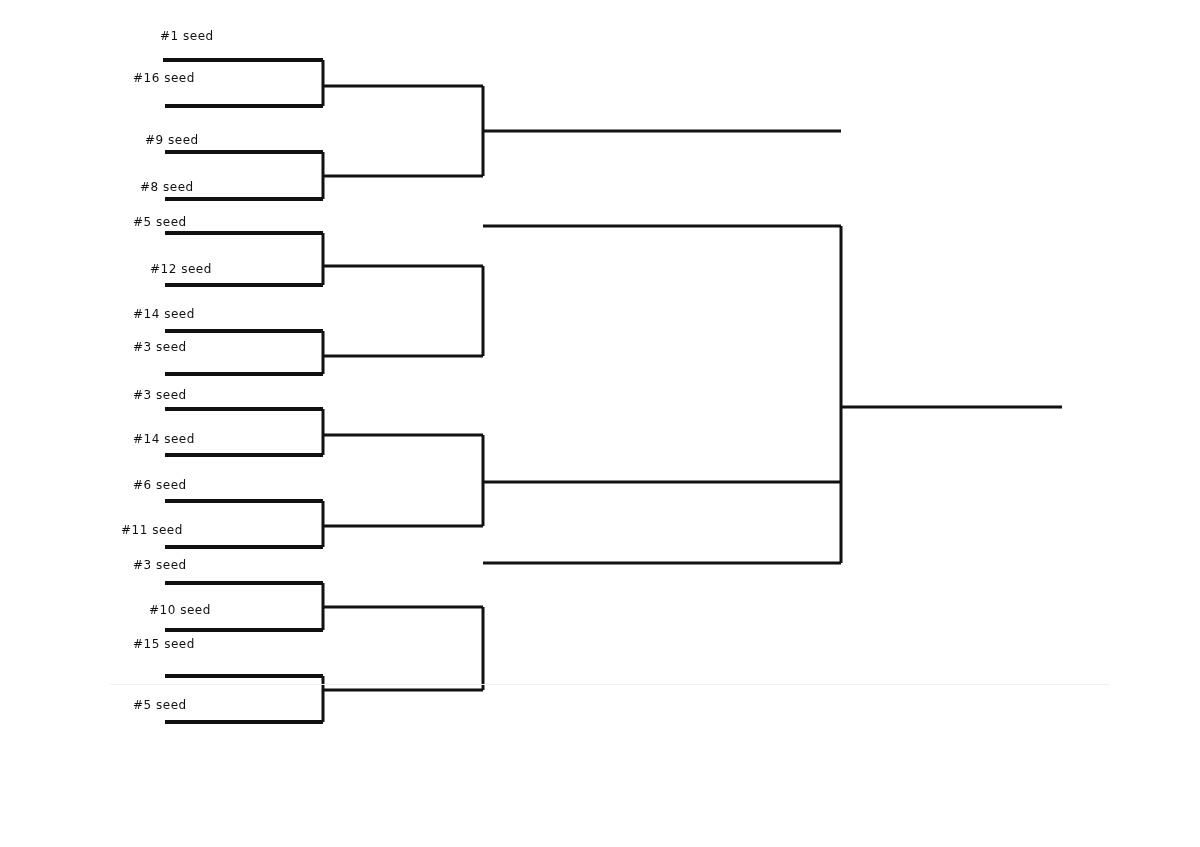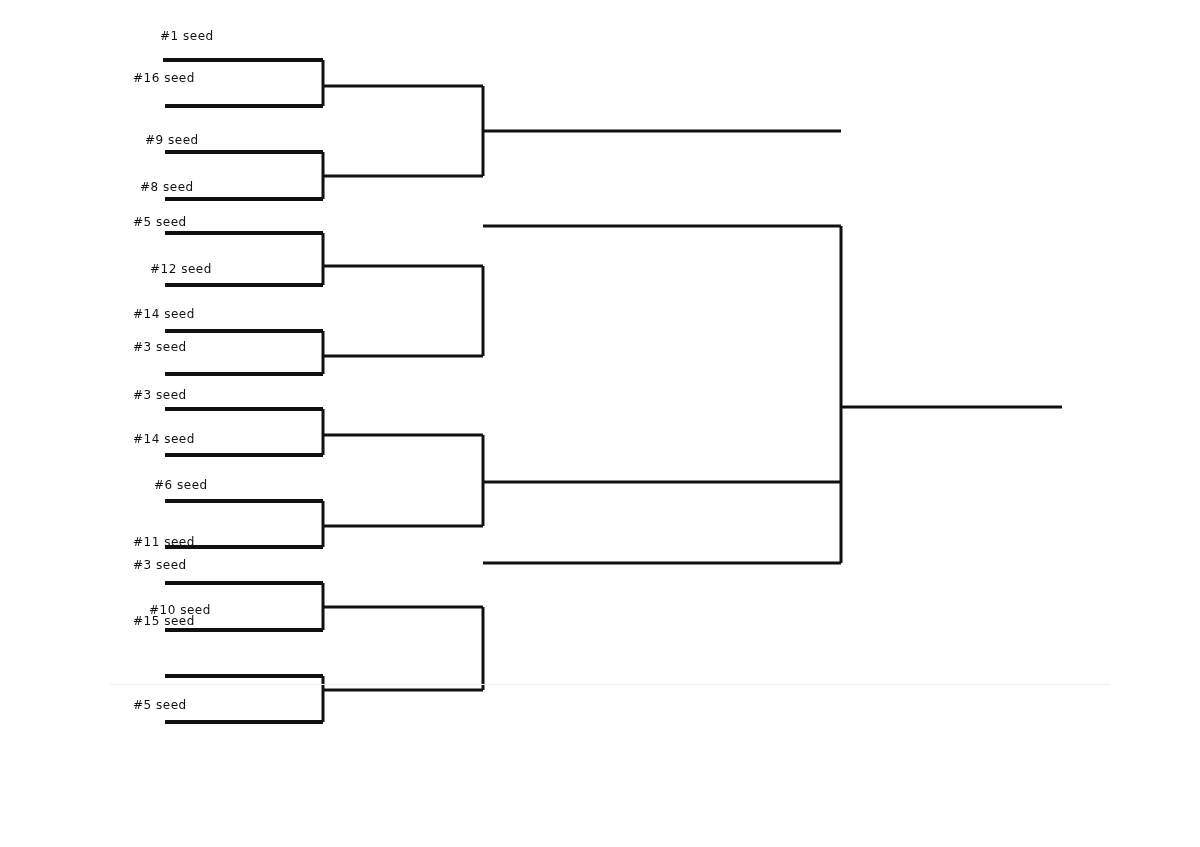--- a/index.html
+++ b/index.html
@@ -104,24 +104,24 @@
       <div class="seed-label" style="left: 160px; top: 30px;">#1  seed</div>
       <div class="seed-label" style="left: 133px; top: 72px;">#16 seed</div>
       <div class="seed-label" style="left: 145px; top: 134px;">#9 seed</div>
       <div class="seed-label" style="left: 140px; top: 181px;">#8 seed</div>
       <div class="seed-label" style="left: 133px; top: 216px;">#5 seed</div>
       <div class="seed-label" style="left: 150px; top: 263px;">#12 seed</div>
       <div class="seed-label" style="left: 133px; top: 308px;">#14 seed</div>
       <div class="seed-label" style="left: 133px; top: 341px;">#3  seed</div>
       <div class="seed-label" style="left: 133px; top: 389px;">#3 seed</div>
       <div class="seed-label" style="left: 133px; top: 433px;">#14 seed</div>
-      <div class="seed-label" style="left: 133px; top: 479px; margin-left: 21px;">#6 seed</div>
-      <div class="seed-label" style="left: 133px; top: 524px; margin-top: 12px;">#11 seed</div>
+      <div class="seed-label" style="left: 133px; top: 479px;">#6 seed</div>
+      <div class="seed-label" style="left: 121px; top: 524px;">#11 seed</div>
       <div class="seed-label" style="left: 133px; top: 559px;">#3 seed</div>
       <div class="seed-label" style="left: 149px; top: 604px;">#10 seed</div>
-      <div class="seed-label" style="left: 133px; top: 615px; text-align: center;">#15 seed</div>
+      <div class="seed-label" style="left: 133px; top: 638px; text-align: center;">#15 seed</div>
       <div class="seed-label" style="left: 133px; top: 699px;">#5 seed</div>
     </div>
   <div id="faint-rules-layer">
       <div class="faint-rule" style="left: 110px; top: 684px; width: 1000px;"></div>
     </div>
 
 </div>
 
 </body></html>

